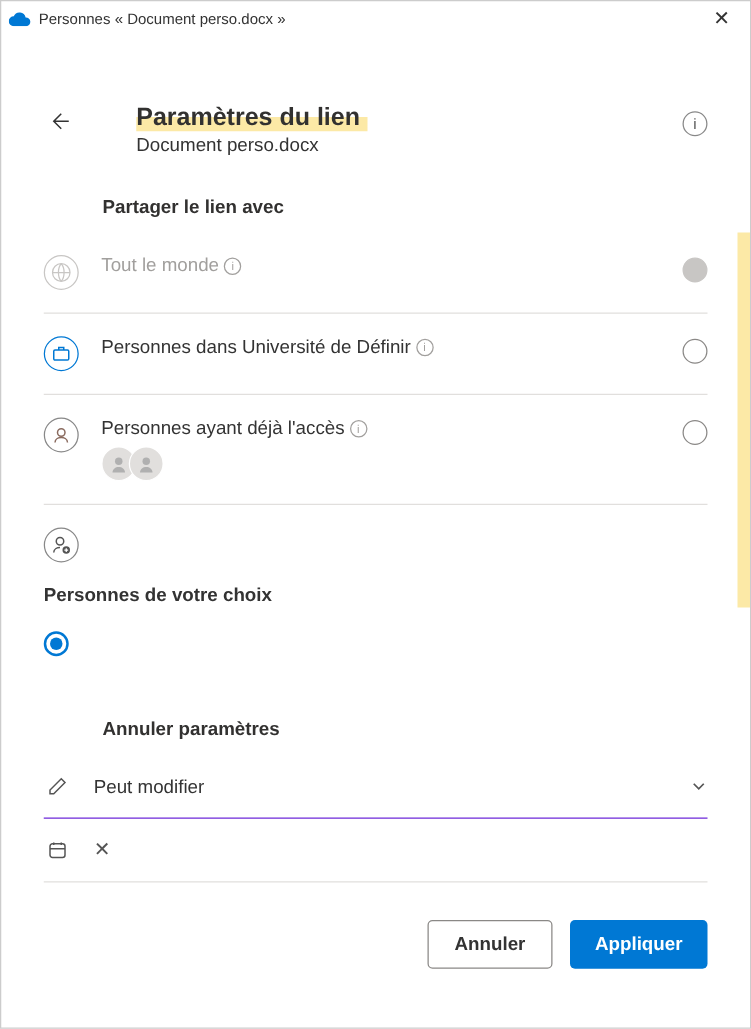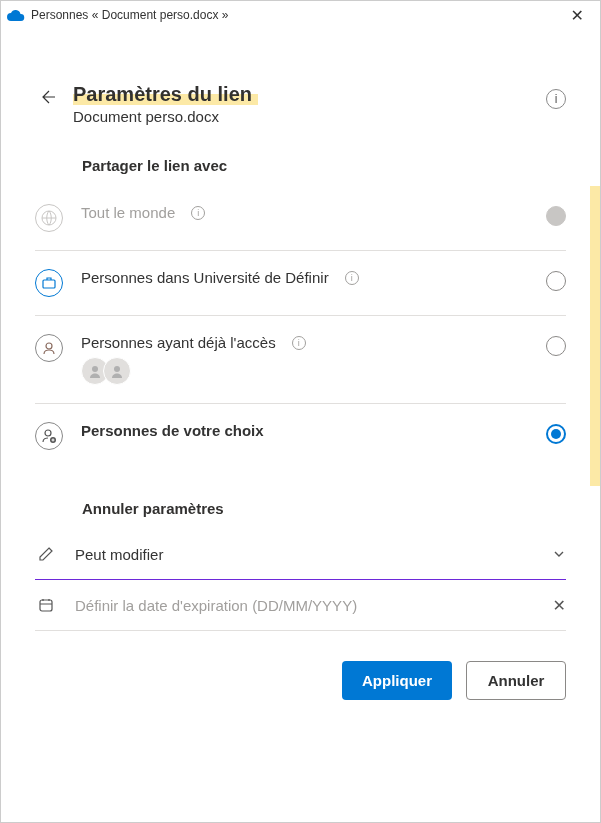--- a/index.html
+++ b/index.html
@@ -20,21 +20,21 @@
     padding: 4px 10px 4px 6px;
     height: 28px;
   }
   .titlebar-left { display: flex; align-items: center; gap: 6px; }
   .onedrive-icon { width: 18px; height: 18px; display: flex; align-items: center; justify-content: center; }
   .titlebar-title { font-size: 12px; color: #333; }
   .close-btn { font-size: 16px; color: #333; cursor: pointer; padding: 2px 6px; font-weight: 300; }
   .content { padding: 20px 34px 0 34px; position: relative; }
   .hdr { display: flex; align-items: flex-start; gap: 14px; margin-top: 34px; }
   .back-arrow { width: 24px; height: 24px; display:flex; align-items:center; justify-content:center; cursor:pointer; margin-top: 2px; }
-  .hdr-text { flex:1; }
+  .hdr-text { flex:1;margin-left:36px; }
   .hdr-title {
     font-size: 20px;
     font-weight: 600;
     display: inline;
     background: linear-gradient(180deg, transparent 50%, #fce9a6 50%, #fce9a6 100%);
     padding: 0 6px 0 0;
   }
   .hdr-sub { font-size: 15px; color: #333; margin-top: 2px; }
   .info-icon-top { width: 20px; height: 20px; border: 1px solid #888; border-radius: 50%; display:flex; align-items:center; justify-content:center; font-size: 12px; color:#555; margin-top: 6px; cursor:pointer; }
   .section-title { font-size: 15px; font-weight: 600; margin-top: 32px; margin-bottom: 12px; margin-left: 47px; }
@@ -51,21 +51,21 @@
     width: 28px; height: 28px;
     border: 1px solid #888;
     border-radius: 50%;
     display:flex; align-items:center; justify-content:center;
     flex-shrink: 0;
     color: #555;
   }
   .opt-icon.disabled { border-color: #c8c6c4; color: #c8c6c4; }
   .opt-icon.blue { border-color: #0078d4; color: #0078d4; }
   .opt-body { flex: 1; }
-  .opt-label { font-size: 15px; color: #333; display:flex; align-items:center; gap:16px; }
+  .opt-label { font-size: 15px; color: #333; display:flex; align-items:center; gap:4px; }
   .opt-label.disabled { color: #a19f9d; }
   .opt-label.bold { font-weight: 600; }
   .opt-desc { font-size: 13.5px; color: #605e5c; margin-top: 6px; line-height: 1.45; max-width: 420px; }
   .mini-info { width: 14px; height: 14px; border: 1px solid #a19f9d; border-radius:50%; display:inline-flex; align-items:center; justify-content:center; font-size:9px; color:#a19f9d; }
   .radio {
     width: 20px; height: 20px; border-radius: 50%;
     border: 1.5px solid #8a8886; flex-shrink: 0; margin-top: 2px;
     display:flex; align-items:center; justify-content:center;
   }
   .radio.disabled { border-color: #c8c6c4; background: #c8c6c4; }
@@ -205,21 +205,21 @@
             <svg width="16" height="16" viewBox="0 0 16 16" fill="#b0b0b0">
                 <circle cx="8" cy="6" r="3"></circle>
                 <path d="M3 15c0-3 2.5-4.5 5-4.5S13 12 13 15z"></path>
               </svg>
           </span>
         </div>
       </div>
       <span class="radio"></span>
     </div>
 
-    <div class="option" style="border-bottom:none;">
+    <div class="option" style="border-bottom:none;flex-direction:column;">
       <span class="opt-icon">
         <svg width="16" height="16" viewBox="0 0 16 16" stroke="#555" stroke-width="1.2" fill="none">
             <circle cx="7" cy="5" r="3"></circle>
             <path d="M2 14c0-3 3-4 5-4"></path>
             <circle cx="12" cy="12" r="3" fill="#555" stroke="none"></circle>
             <path d="M12 10.5v3M10.5 12h3" stroke="#fff" stroke-width="1"></path>
           </svg>
       </span>
       <div class="opt-body">
         <div class="opt-label bold">Personnes de votre choix</div>
@@ -244,22 +244,21 @@
     </span>
   </div>
 
   <div class="exp-row">
     <span class="left-icon">
       <svg width="16" height="16" viewBox="0 0 16 16" stroke="#555" stroke-width="1.2" fill="none">
           <rect x="2" y="3" width="12" height="11" rx="2"></rect>
           <path d="M2 7h12M5 2v2M11 2v2"></path>
         </svg>
     </span>
-    <span class="label">Définir la date d'expiration (DD/MM/YYYY)</span>
     <span class="x">✕</span>
   </div>
 
   <div class="footer">
+    <button class="btn btn-secondary">Annuler</button>
     <button class="btn btn-primary">Appliquer</button>
-    <button class="btn btn-secondary">Annuler</button>
   </div>
 
 </div>
 
 </body></html>

